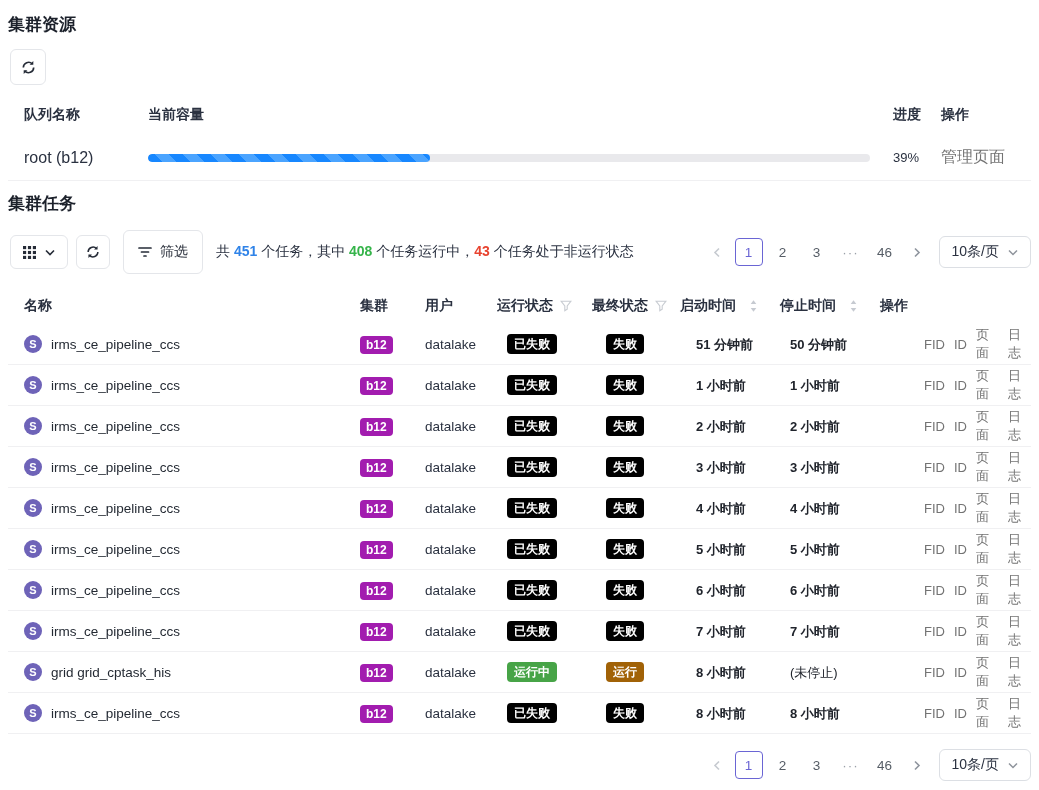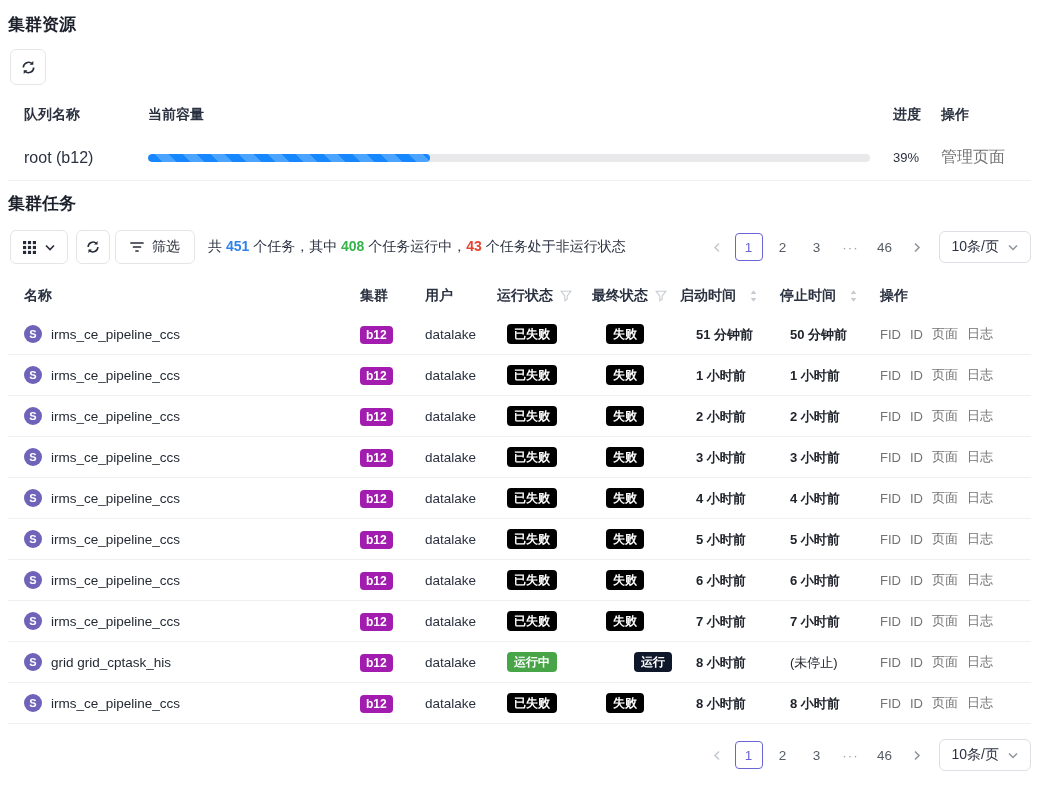--- a/index.html
+++ b/index.html
@@ -44,21 +44,21 @@
     height: 100%; border-radius: 5px;
     background: repeating-linear-gradient(45deg, #1787ff 0 10px, #4ba4ff 10px 20px);
   }
   .link { color: #737373; cursor: pointer; }
   .res-td.pct { font-size: 13px; }
 
   
   .toolbar { margin-top: 17px; display: flex; align-items: center; }
   .btn-grid { height: 34px; padding: 0 12px; gap: 9px; margin-left: 2px; }
   .btn-refresh-sm { width: 34px; height: 34px; margin-left: 8px; }
-  .btn-filter { height: 34px; padding: 0 14px; gap: 8px; margin-left: 5px; font-size: 14px; color: #252b37; }
+  .btn-filter { height: 44px; padding: 0 14px; gap: 8px; margin-left: 13px; font-size: 14px; color: #252b37; }
   .summary { margin-left: 13px; font-size: 14px; color: #2a3140; }
   .sum-num { font-weight: 700; }
   .c-blue { color: #2f83e8; }
   .c-green { color: #35b44a; }
   .c-red { color: #e8432f; }
 
   
   .pg-wrap { display: flex; align-items: center; }
   .toolbar .pg-wrap { margin-left: auto; }
   .pagination { display: flex; align-items: center; gap: 6px; }
@@ -102,28 +102,28 @@
   .task-name { font-size: 13.5px; color: #242a33; }
   .cell-user { font-size: 13.5px; color: #2a3140; }
   .badge {
     display: inline-block; color: #fff; font-size: 12px; font-weight: 700;
     line-height: 1; border-radius: 4px;
   }
   .badge-cluster { background: #a21caf; padding: 3px 6px; }
   .badge-status { padding: 4px 7px; }
   .bg-failed { background: #000000; }
   .bg-running { background: #47a447; }
-  .bg-run { background: #0f172a; margin-left: 28px; }
+  .bg-run { background: #a16207; }
   .cell-run { padding-left: 10px; }
   .cell-final { padding-left: 14px; }
   .cell-start { padding-left: 16px; }
   .cell-stop { padding-left: 10px; }
   .time-txt { font-size: 13px; font-weight: 700; color: #20242c; }
   .time-txt.plain { font-weight: 400; }
-  .cell-actions { display: flex; align-items: center; gap: 9px; font-size: 13px; }
+  .cell-actions { display: flex; align-items: center; gap: 9px; font-size: 13px; margin-left: 44px; }
 
   .footer { margin-top: 15px; display: flex; justify-content: flex-end; align-items: center; }
 
   svg { display: block; }
 </style>
 </head>
 <body>
 
 <div class="page">
 

